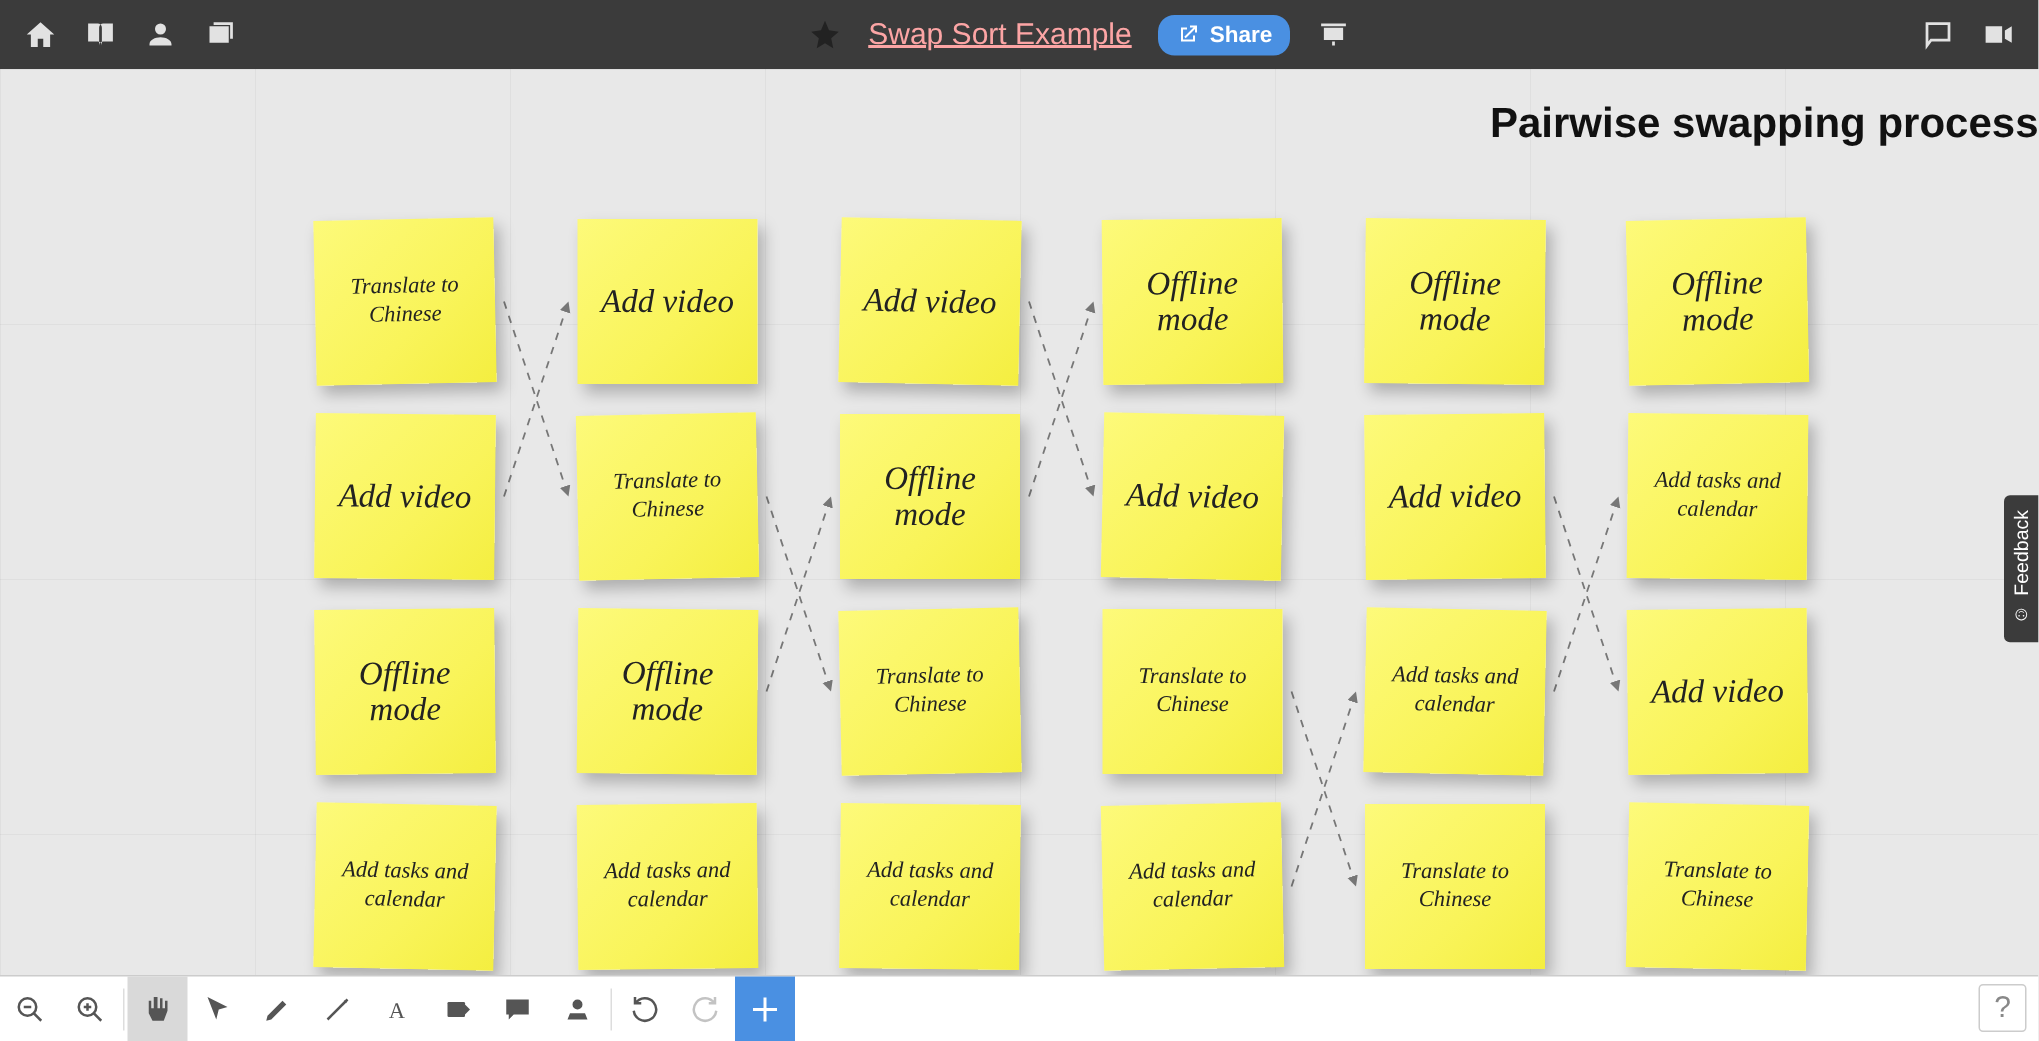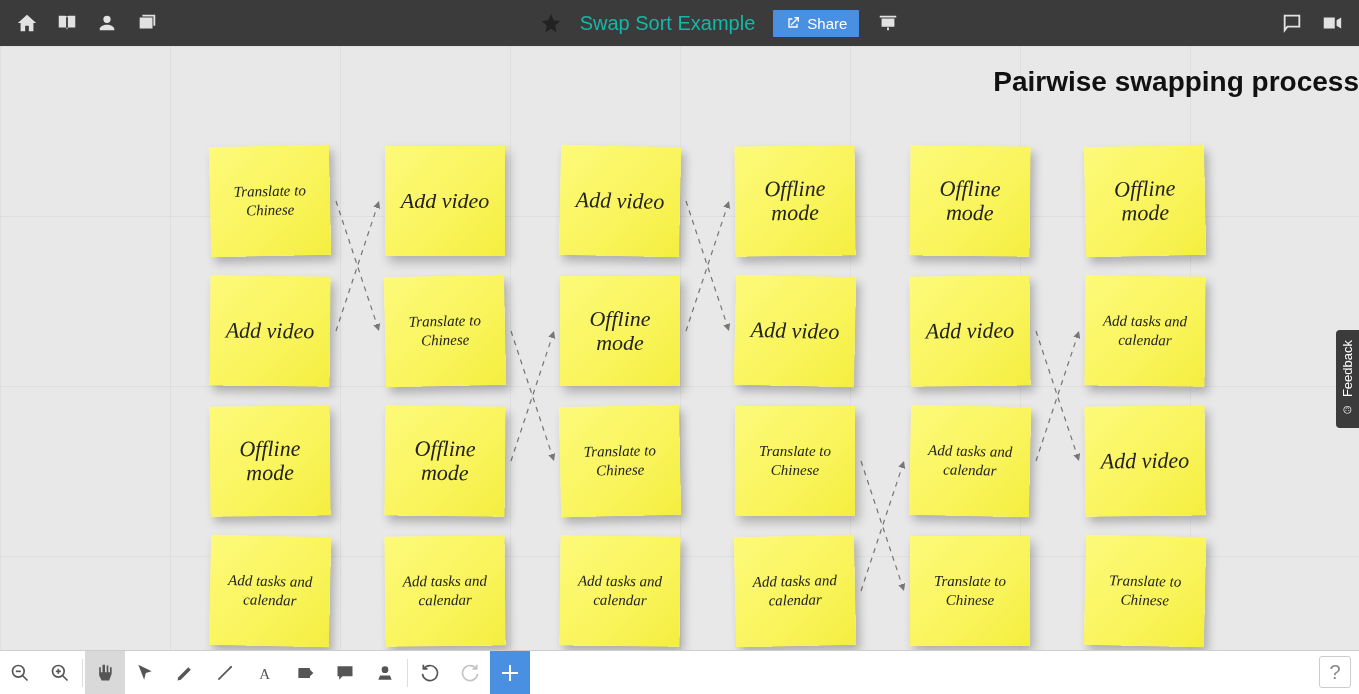--- a/index.html
+++ b/index.html
@@ -9,26 +9,26 @@
   
   .topbar {
     position: absolute; top: 0; left: 0; right: 0; height: 46px;
     background: #3b3b3b; display: flex; align-items: center;
     color: #fff; z-index: 30;
   }
   .topbar .left-icons, .topbar .right-icons { display: flex; align-items: center; gap: 18px; padding: 0 16px; }
   .topbar .center { flex: 1; display: flex; align-items: center; justify-content: center; gap: 18px; }
   .topbar svg { width: 22px; height: 22px; fill: #e2e2e2; }
   .topbar .icon-btn { cursor: pointer; display: flex; align-items: center; }
-  .topbar .title { font-size: 20px; font-weight: 400; color: #14b8a6; }
+  .topbar .title { font-size: 20px; font-weight: 400; color: #fca5a5; text-decoration: underline; }
   .topbar .star svg { fill: #222; }
   .share-btn {
-    background: #4a90e2; color: #fff; border-radius: 1px;
+    background: #4a90e2; color: #fff; border-radius: 11px;
     display: flex; align-items: center; gap: 6px; padding: 5px 12px;
-    font-size: 15px; cursor: pointer;
+    font-size: 15px; cursor: pointer; font-weight: bold;
   }
   .share-btn svg { width: 16px; height: 16px; fill: #fff; }
 
   
   .canvas {
     position: absolute; top: 46px; left: 0; right: 0; bottom: 44px;
     background:
       linear-gradient(to right, rgba(0,0,0,0.04) 1px, transparent 1px) 0 0 / 170px 170px,
       linear-gradient(to bottom, rgba(0,0,0,0.04) 1px, transparent 1px) 0 0 / 170px 170px,
       #e8e8e8;

